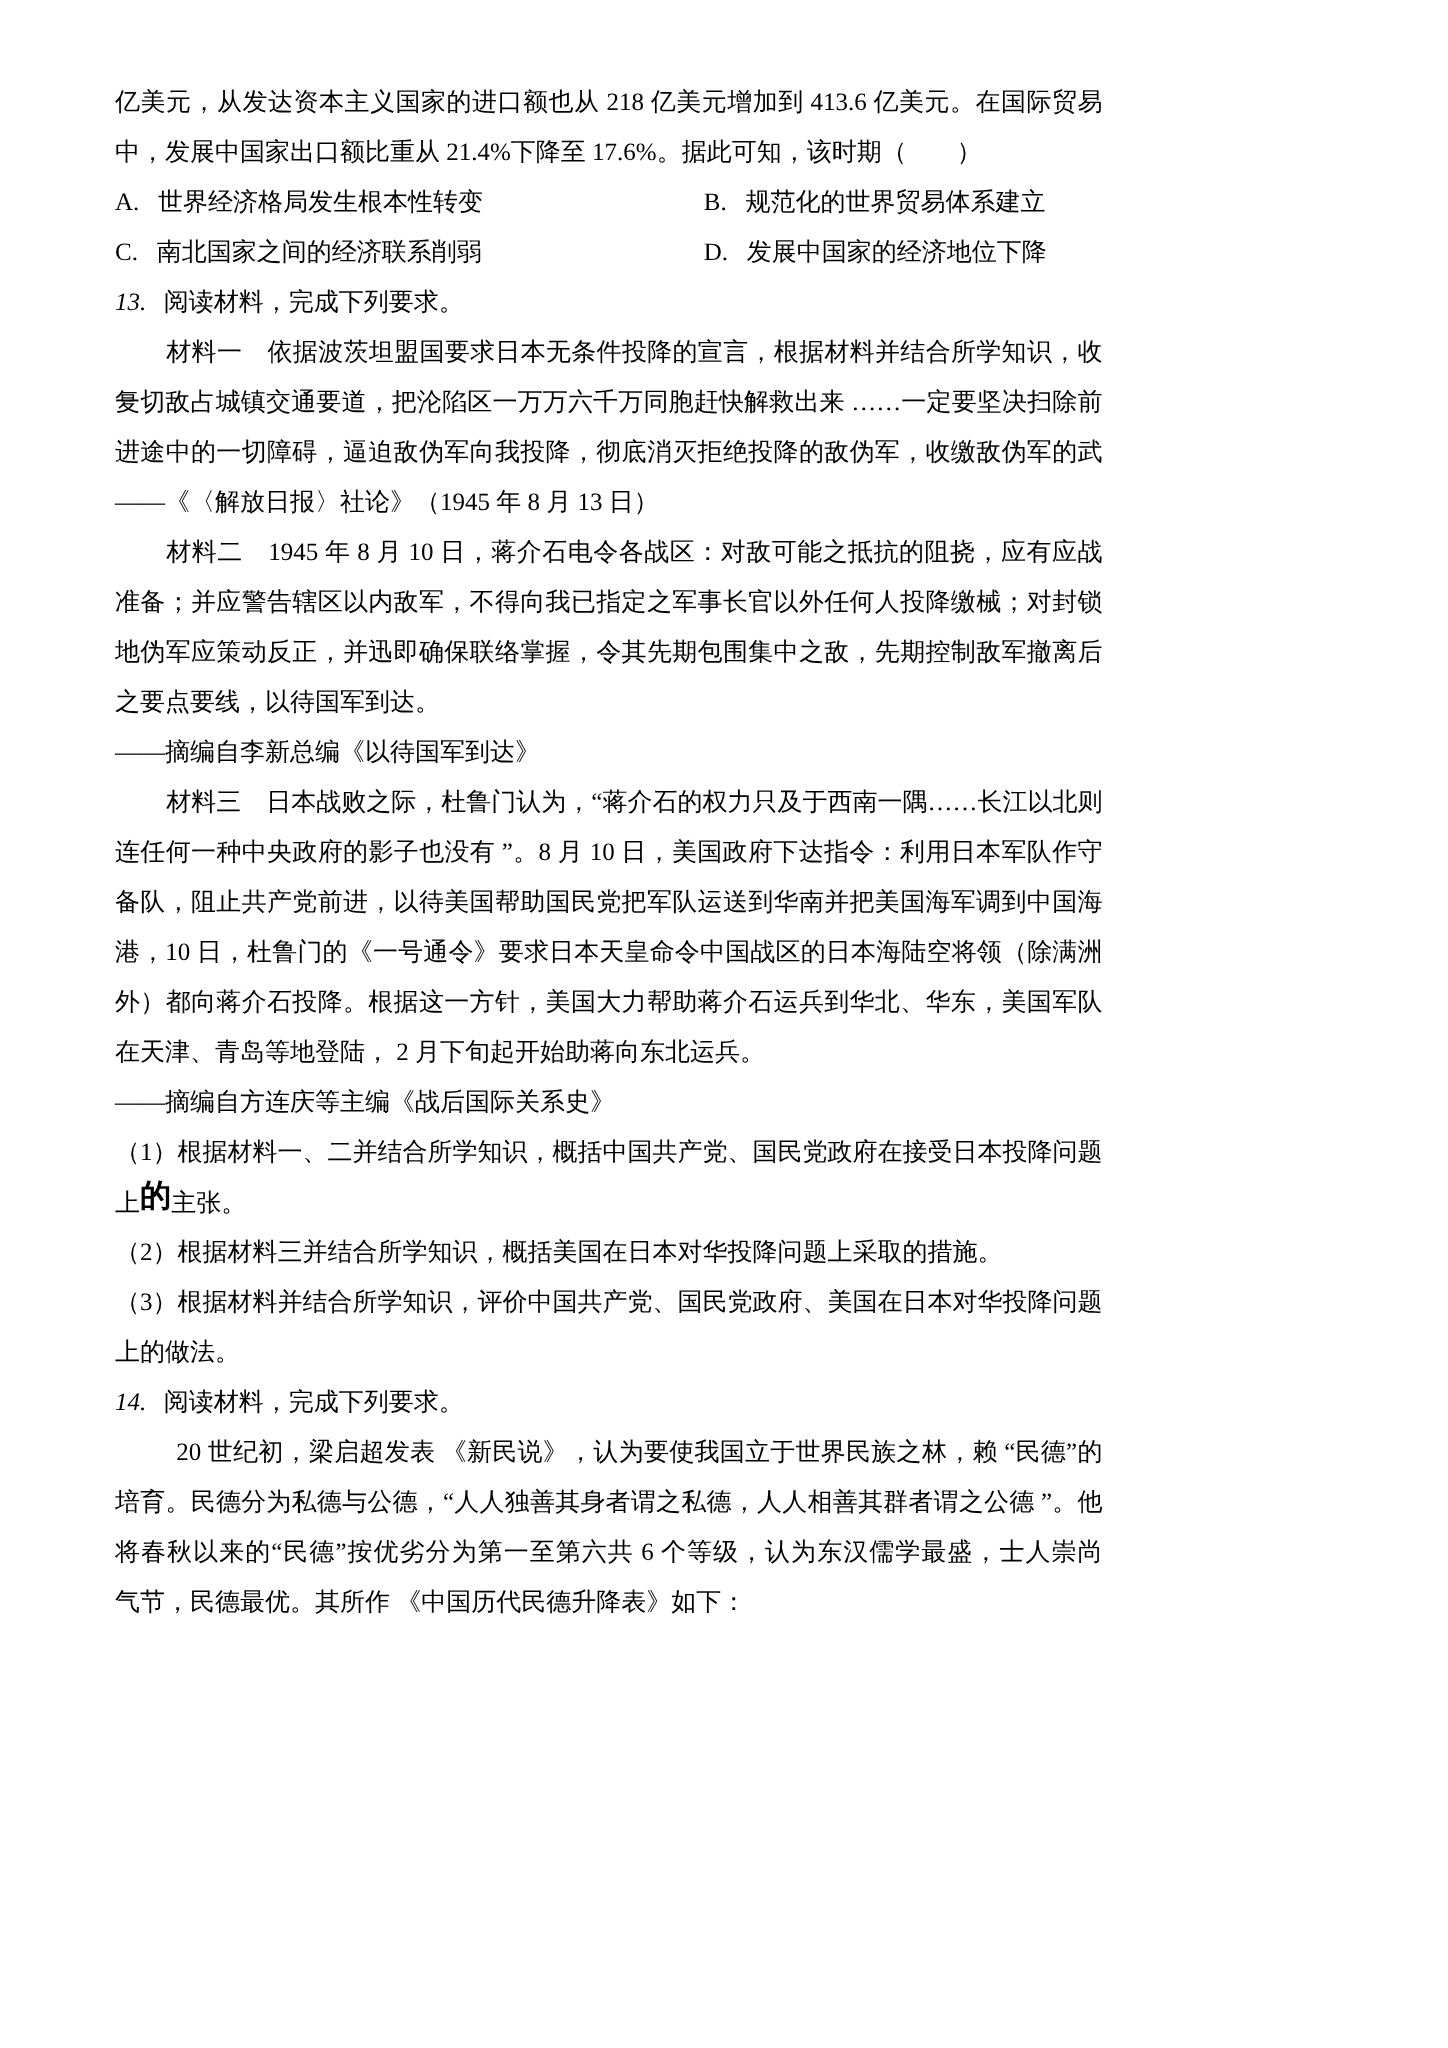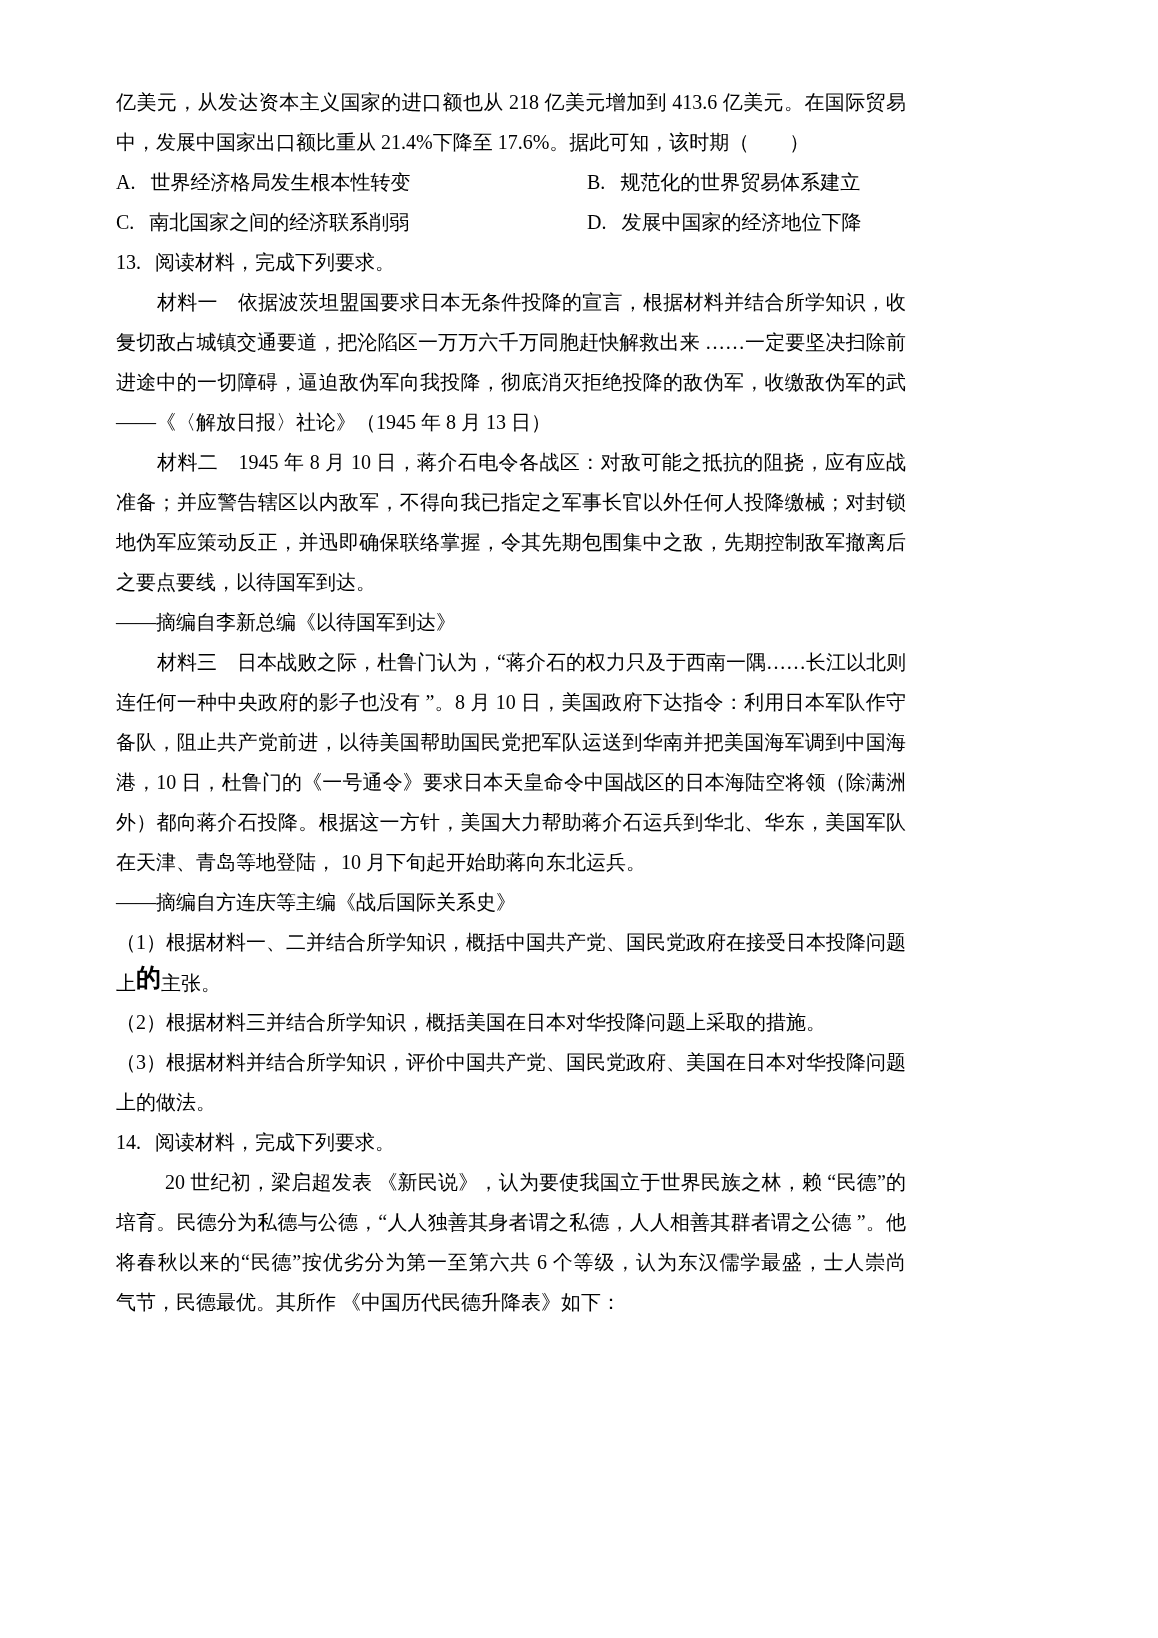--- a/index.html
+++ b/index.html
@@ -5,40 +5,40 @@
   html, body { margin: 0; padding: 0; }
   body {
     width: 1158px;
     height: 1638px;
     background: #ffffff;
     color: #000000;
     font-family: "Liberation Serif", "DejaVu Serif", serif;
     overflow: hidden;
   }
   .doc {
-    margin-left: 116px;
+    margin-left: 92px;
     width: 790px;
-    padding-top: 82px;
+    padding-top: 62px;
     font-size: 20px;
     line-height: 40px;
   }
   .line {
     height: 40px;
     white-space: pre-wrap;
   }
   
   .fill {
     text-align: justify;
     text-align-last: justify;
     text-justify: inter-character;
   }
   .right { text-align: left; }
   .ind2  { text-indent: 41px; }
   .ind25 { text-indent: 49px; }
-  .num   { margin-right: 14px; }
+  .num   { margin-right: 14px; font-style: italic; }
   .opts-row { display: flex; align-items: flex-end; }
   .opt-a-col { display: inline-block; width: 471px; }
   .opt-label { margin-right: 15px; }
   .em-de {
     font-weight: bold;
     font-size: 25px;
     position: relative;
     top: -4px;
   }
 </style>
@@ -70,21 +70,21 @@
   <div class="line fill">准备；并应警告辖区以内敌军，不得向我已指定之军事长官以外任何人投降缴械；对封锁</div>
   <div class="line fill">地伪军应策动反正，并迅即确保联络掌握，令其先期包围集中之敌，先期控制敌军撤离后</div>
   <div class="line">之要点要线，以待国军到达。</div>
   <div class="line right">——摘编自李新总编《以待国军到达》</div>
 
   <div class="line fill ind2">材料三　日本战败之际，杜鲁门认为，“蒋介石的权力只及于西南一隅……长江以北则</div>
   <div class="line fill">连任何一种中央政府的影子也没有 ”。8 月 10 日，美国政府下达指令：利用日本军队作守</div>
   <div class="line fill">备队，阻止共产党前进，以待美国帮助国民党把军队运送到华南并把美国海军调到中国海</div>
   <div class="line fill">港，10 日，杜鲁门的《一号通令》要求日本天皇命令中国战区的日本海陆空将领（除满洲</div>
   <div class="line fill">外）都向蒋介石投降。根据这一方针，美国大力帮助蒋介石运兵到华北、华东，美国军队</div>
-  <div class="line">在天津、青岛等地登陆， 10 月下旬起开始助蒋向东北运兵。</div>
+  <div class="line">在天津、青岛等地登陆， 2 月下旬起开始助蒋向东北运兵。</div>
   <div class="line right">——摘编自方连庆等主编《战后国际关系史》</div>
 
   <div class="line fill">（1）根据材料一、二并结合所学知识，概括中国共产党、国民党政府在接受日本投降问题</div>
   <div class="line"><span>上</span><span class="em-de">的</span><span>主张。</span></div>
   <div class="line">（2）根据材料三并结合所学知识，概括美国在日本对华投降问题上采取的措施。</div>
   <div class="line fill">（3）根据材料并结合所学知识，评价中国共产党、国民党政府、美国在日本对华投降问题</div>
   <div class="line">上的做法。</div>
 
   <div class="line"><span class="num">14.</span><span>阅读材料，完成下列要求。</span></div>
 

